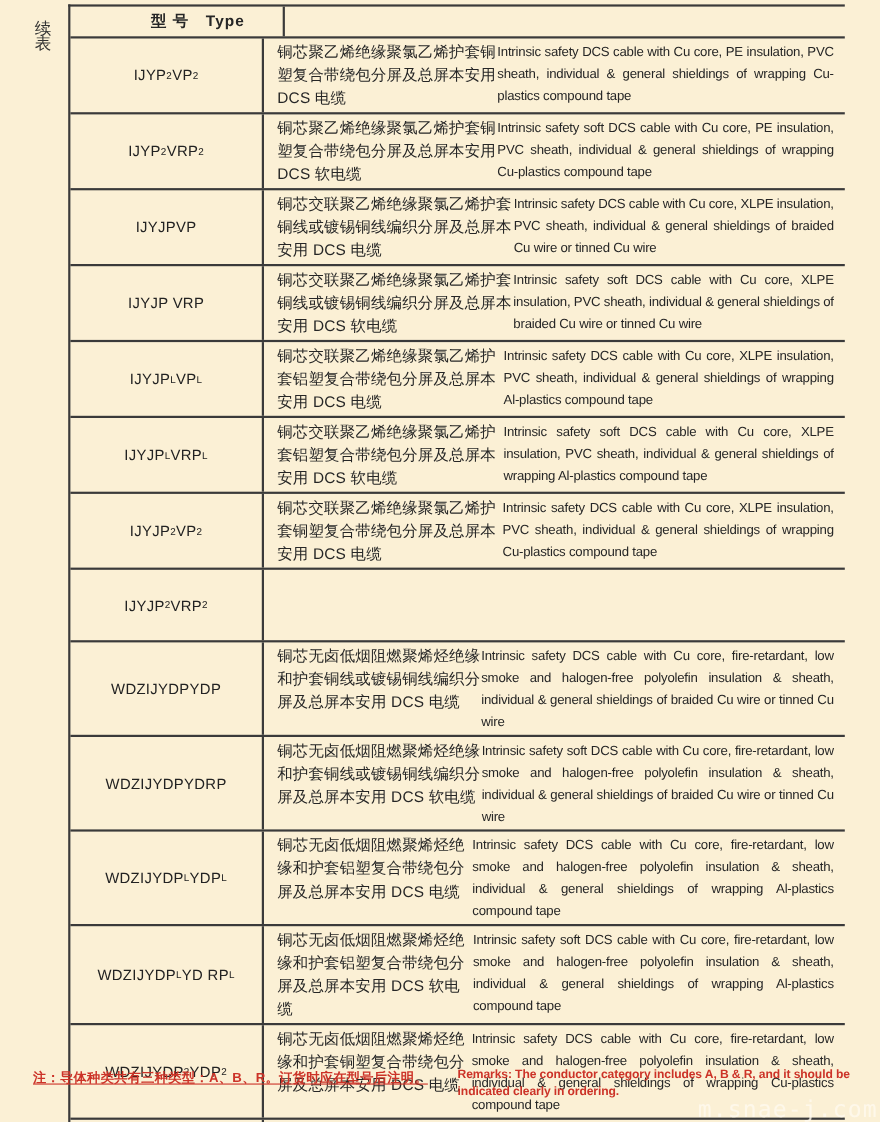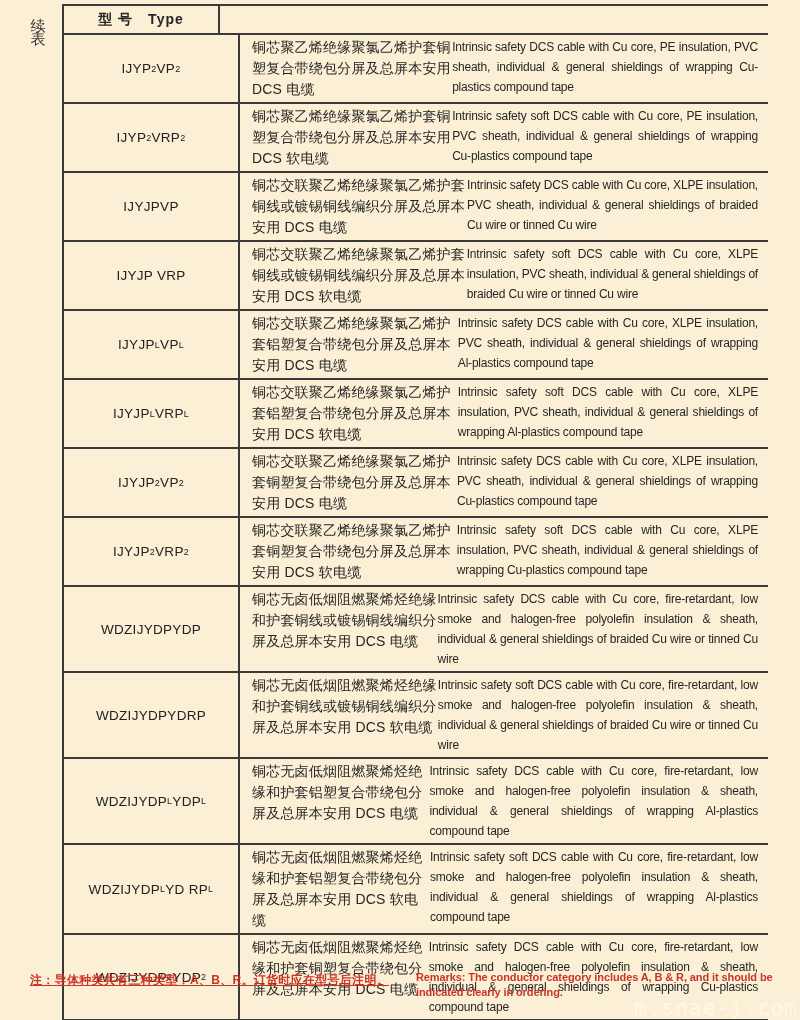--- a/index.html
+++ b/index.html
@@ -42,20 +42,21 @@
     display:flex;
     height:29px;
     border-bottom:2px solid var(--line);
   }
   .t-header .h-cell{
     display:flex; align-items:center; justify-content:center;
     font-size:14px;
     font-weight:600;
     letter-spacing:1px;
     white-space:pre;
+    margin-left:39px;
   }
   .h-type{ width:156px; border-right:2px solid var(--line); }
   .h-desc{ flex:1; }
   .t-row{
     display:flex;
     min-height:66px;
     border-bottom:2px solid var(--line);
   }
   .cell-type{
     width:176px;
@@ -176,24 +177,20 @@
     <div class="t-row">
       <div class="cell-type">IJYJP<sub>2</sub>VP<sub>2</sub></div>
       <div class="cell-desc">
         <div class="zh">铜芯交联聚乙烯绝缘聚氯乙烯护套铜塑复合带绕包分屏及总屏本安用 DCS 电缆</div>
         <div class="en">Intrinsic safety DCS cable with Cu core, XLPE insulation, PVC sheath, individual &amp; general shieldings of wrapping Cu-plastics compound tape</div>
       </div>
     </div>
 
     <div class="t-row">
       <div class="cell-type">IJYJP<sub>2</sub>VRP<sub>2</sub></div>
-      <div class="cell-desc">
-        <div class="zh">铜芯交联聚乙烯绝缘聚氯乙烯护套铜塑复合带绕包分屏及总屏本安用 DCS 软电缆</div>
-        <div class="en">Intrinsic safety soft DCS cable with Cu core, XLPE insulation, PVC sheath, individual &amp; general shieldings of wrapping Cu-plastics compound tape</div>
-      </div>
     </div>
 
     <div class="t-row">
       <div class="cell-type">WDZIJYDPYDP</div>
       <div class="cell-desc">
         <div class="zh">铜芯无卤低烟阻燃聚烯烃绝缘和护套铜线或镀锡铜线编织分屏及总屏本安用 DCS 电缆</div>
         <div class="en">Intrinsic safety DCS cable with Cu core, fire-retardant, low smoke and halogen-free polyolefin insulation &amp; sheath, individual &amp; general shieldings of braided Cu wire or tinned Cu wire</div>
       </div>
     </div>
 

